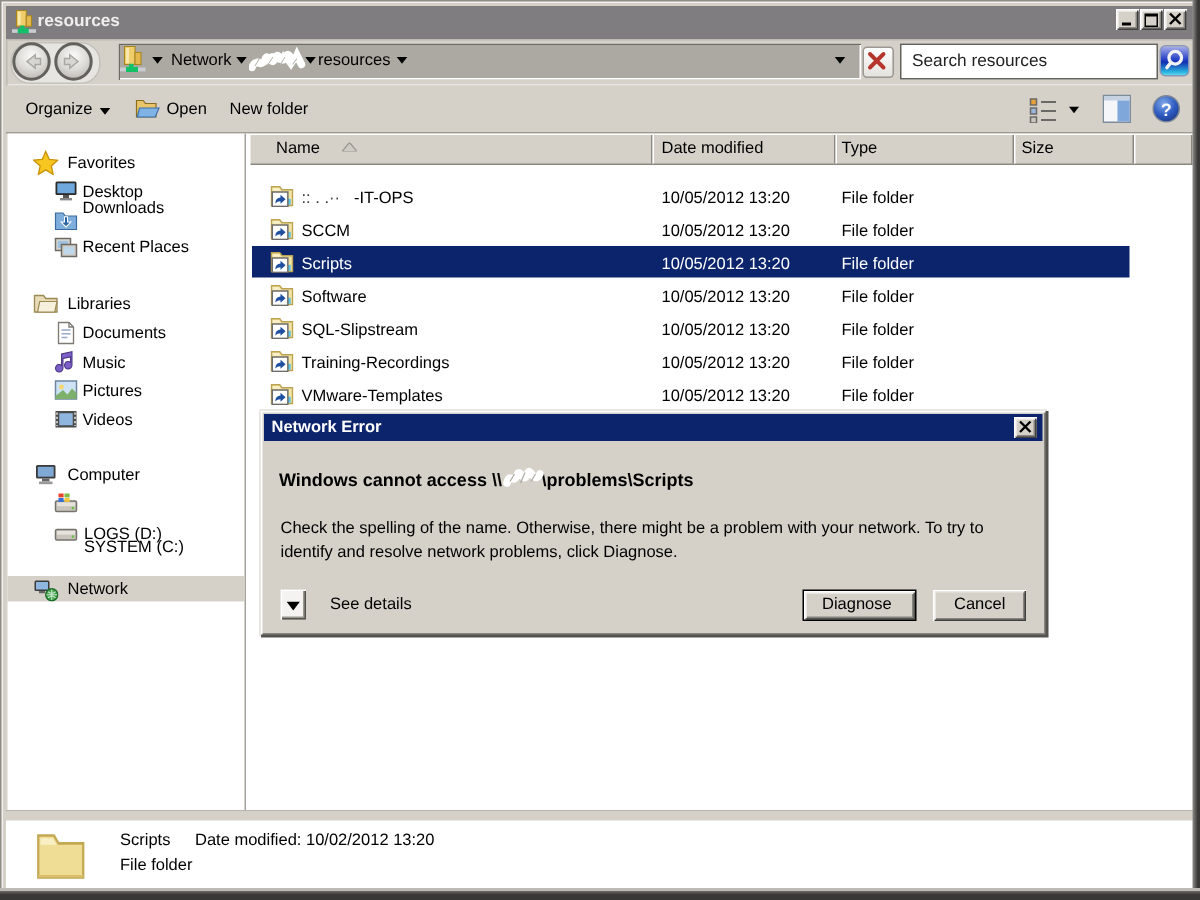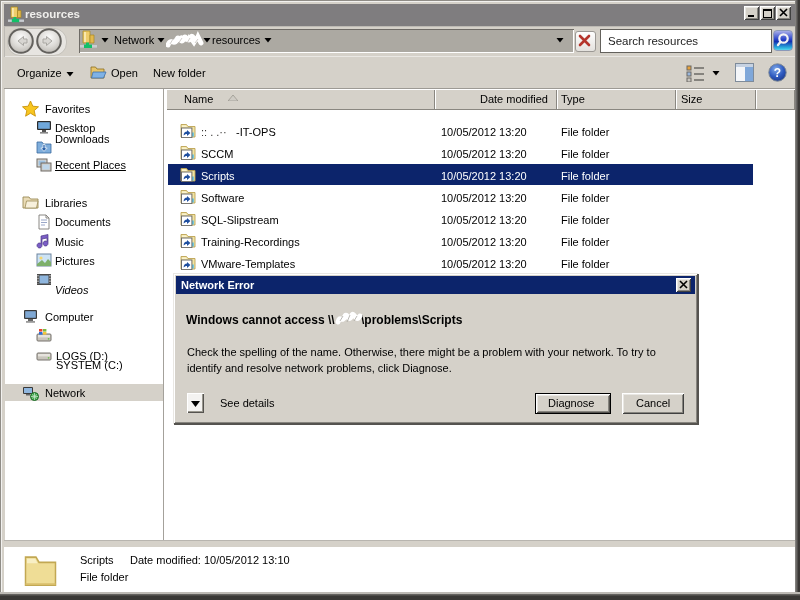--- a/index.html
+++ b/index.html
@@ -142,21 +142,21 @@
 <div class="abs" style="left:4px;top:88px;width:792px;height:1px;background:#9D9A94;"></div>
 
 <div class="abs" style="left:5px;top:89px;width:791px;height:452px;background:#fff;"></div>
 <div class="abs" style="left:163px;top:89px;width:1px;height:452px;background:#A4A19B;"></div>
 
 <div class="abs" style="left:166px;top:89px;width:629px;height:21px;background:#D5D1C9;box-shadow:inset 0 1px 0 #fff,inset 1px 0 0 #fff,inset 0 -1px 0 #8A8780,inset -1px 0 0 #8A8780;"></div>
 <div class="abs t12" style="left:184px;top:93px;">Name</div>
 <svg class="abs" style="left:228px;top:95px;" width="10" height="6">
     <path d="M5 0 L10 6 L0 6 Z" fill="#CFCCC5" stroke="#9A978F" stroke-width="0.8"></path>
   </svg>
-<div class="abs t12" style="left:441px;top:93px;margin-left:39px;">Date modified</div>
+<div class="abs t12" style="left:441px;top:93px;">Date modified</div>
 <div class="abs t12" style="left:561px;top:93px;">Type</div>
 <div class="abs t12" style="left:681px;top:93px;">Size</div>
 <div class="abs" style="left:434px;top:90px;width:1px;height:19px;background:#8A8780;"></div>
 <div class="abs" style="left:435px;top:90px;width:1px;height:19px;background:#fff;"></div>
 <div class="abs" style="left:556px;top:90px;width:1px;height:19px;background:#8A8780;"></div>
 <div class="abs" style="left:557px;top:90px;width:1px;height:19px;background:#fff;"></div>
 <div class="abs" style="left:675px;top:90px;width:1px;height:19px;background:#8A8780;"></div>
 <div class="abs" style="left:676px;top:90px;width:1px;height:19px;background:#fff;"></div>
 <div class="abs" style="left:755px;top:90px;width:1px;height:19px;background:#8A8780;"></div>
 <div class="abs" style="left:756px;top:90px;width:1px;height:19px;background:#fff;"></div>
@@ -248,21 +248,21 @@
   <path d="M8 6 L8 9.5 L5.8 9.5 L9 12.8 L12.2 9.5 L10 9.5 L10 6 Z" fill="#2B62A8" stroke="#fff" stroke-width="0.7" transform="translate(-1,-0.5)"></path>
 </svg>
 <div class="abs t12" style="left:55px;top:133px;">Downloads</div>
 
 <svg class="abs" style="left:36px;top:157px;" width="16" height="16">
   <rect x="1" y="2" width="10" height="8" fill="#DCD8D0" stroke="#6E6B66"></rect>
   <rect x="2.5" y="3.5" width="7" height="5" fill="#9FC2E0"></rect>
   <rect x="5" y="6" width="10" height="8" fill="#CFCBC3" stroke="#6E6B66"></rect>
   <rect x="6.5" y="7.5" width="7" height="5" fill="#BFD7EA"></rect>
 </svg>
-<div class="abs t12" style="left:55px;top:159px;text-decoration:underline;">Recent Places</div>
+<div class="abs t12" style="left:55px;top:159px;">Recent Places</div>
 
 <svg class="abs" style="left:22px;top:194px;" width="17" height="16">
   <path d="M1 3 L7 3 L8.5 5 L16 5 L16 14 L1 14 Z" fill="#E9DBB6" stroke="#9A8A55" stroke-width="0.9"></path>
   <path d="M3 14 L4.5 7 L16 7 L14.5 14 Z" fill="#F7F0DC" stroke="#9A8A55" stroke-width="0.8"></path>
 </svg>
 <div class="abs t12" style="left:45px;top:197px;">Libraries</div>
 
 <svg class="abs" style="left:36px;top:214px;" width="16" height="16">
   <path d="M3 1 L10 1 L13 4 L13 15 L3 15 Z" fill="#fff" stroke="#7E7B76" stroke-width="0.9"></path>
   <path d="M10 1 L10 4 L13 4" fill="none" stroke="#7E7B76" stroke-width="0.9"></path>
@@ -280,21 +280,21 @@
   <circle cx="5" cy="6" r="1.6" fill="#F5D76E"></circle>
   <path d="M1 12 L6 8 L9 11 L12 7 L15 10 L15 14 L1 14 Z" fill="#7DB06B"></path>
 </svg>
 <div class="abs t12" style="left:55px;top:255px;">Pictures</div>
 
 <svg class="abs" style="left:36px;top:271px;" width="16" height="16">
   <rect x="1" y="3" width="14" height="11" fill="#4A4A4A"></rect>
   <rect x="3.5" y="4.5" width="9" height="8" fill="#8FB6DE"></rect>
   <path d="M2 4 L2 13 M14 4 L14 13" stroke="#BBB" stroke-width="1.4" stroke-dasharray="1.5 1.3"></path>
 </svg>
-<div class="abs t12" style="left:55px;top:284px;font-style:italic;">Videos</div>
+<div class="abs t12" style="left:55px;top:274px;">Videos</div>
 
 <svg class="abs" style="left:22px;top:308px;" width="17" height="16">
   <rect x="2" y="2" width="13" height="9" rx="1" fill="#3A3A3A"></rect>
   <rect x="3.2" y="3.2" width="10.6" height="6.6" fill="#7FA8D4"></rect>
   <rect x="6" y="11" width="5" height="2" fill="#666"></rect>
   <rect x="4" y="13" width="9" height="1.8" fill="#999"></rect>
 </svg>
 <div class="abs t12" style="left:45px;top:311px;">Computer</div>
 
 <svg class="abs" style="left:36px;top:328px;" width="16" height="16">
@@ -356,19 +356,19 @@
 <div class="abs" style="left:4px;top:541px;width:792px;height:6px;background:#D5D1C9;"></div>
 <div class="abs" style="left:4px;top:547px;width:792px;height:45px;background:#fff;"></div>
 <div class="abs" style="left:24px;top:550px;"><svg width="33" height="38">
       <g transform="scale(1.5,1.75)">
         <path d="M1 4 L8 4 L10 7 L21 7 L21 20 L1 20 Z" fill="#EFDD96" stroke="#C2A853" stroke-width="1"></path>
         <path d="M2 5 L7.5 5 L9 7.5 L2 7.5 Z" fill="#F8EFC5"></path>
         <path d="M1 19.5 L21 19.5" stroke="#D9BE6B" stroke-width="1"></path>
       </g>
     </svg></div>
 <div class="abs t12" style="left:80px;top:554px;">Scripts</div>
-<div class="abs t12" style="left:130px;top:554px;">Date modified: 10/05/2012 13:10</div>
+<div class="abs t12" style="left:130px;top:554px;">Date modified: 10/02/2012 13:20</div>
 <div class="abs t12" style="left:80px;top:571px;">File folder</div>
 
 <div class="abs" style="left:795px;top:0;width:5px;height:600px;background:linear-gradient(90deg,#8E8C89,#3A3836 70%);"></div>
 
 <div class="abs" style="left:0;top:592px;width:800px;height:2px;background:#BDBAB5;"></div>
 <div class="abs" style="left:0;top:594px;width:800px;height:6px;background:linear-gradient(#6E6C69,#3A3836 40%,#3A3836);"></div>
 
 </body></html>

